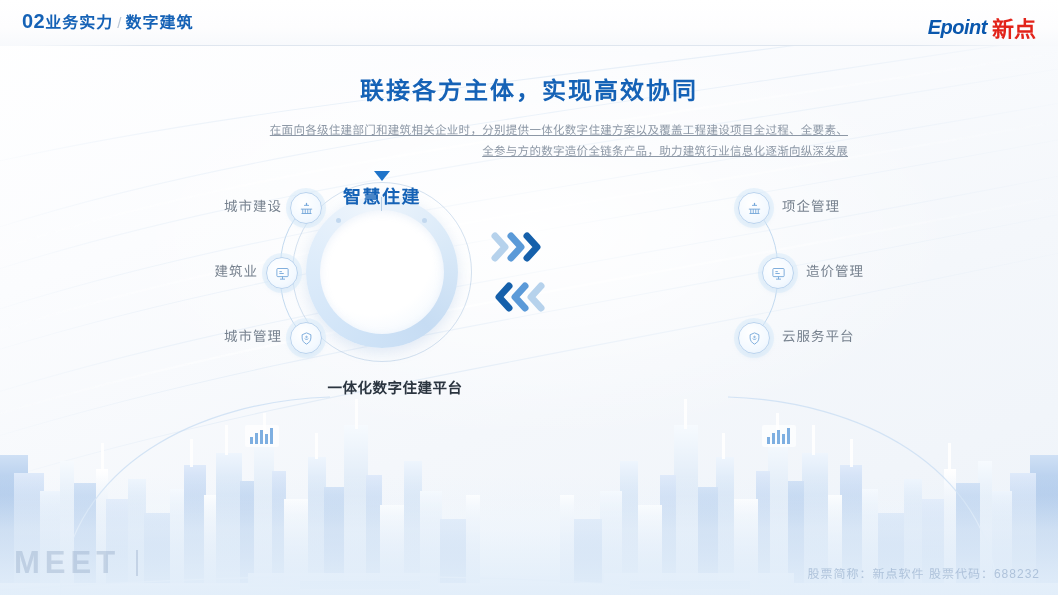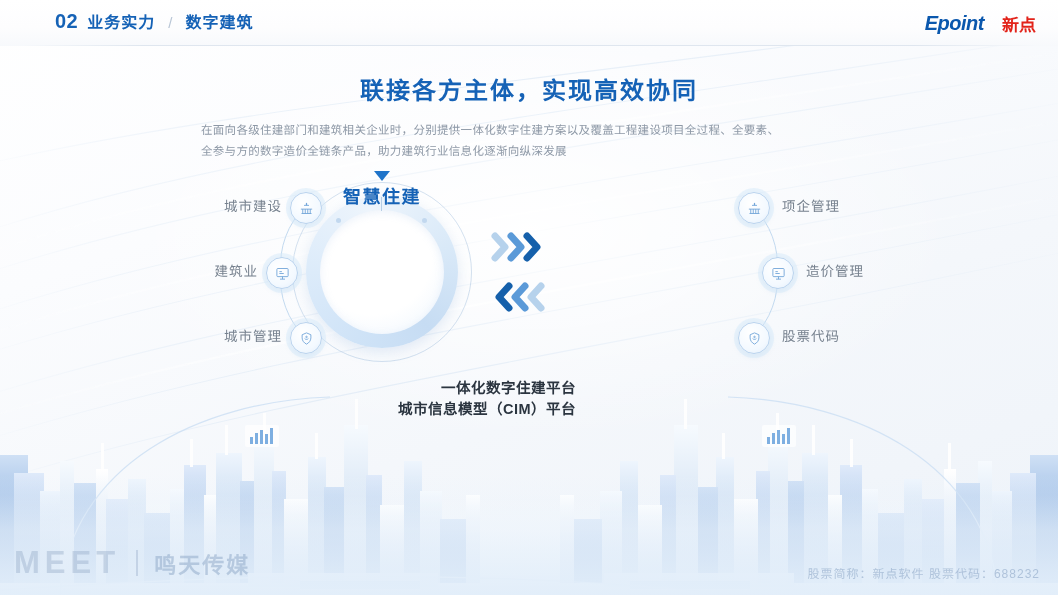--- a/index.html
+++ b/index.html
@@ -23,21 +23,21 @@
   .header{
     position:absolute;left:0;top:0;width:1058px;height:46px;
     background:linear-gradient(180deg,#ffffff 0%,#fdfdfe 60%,#f7f9fc 100%);
     z-index:30;
   }
   .header:after{
     content:"";position:absolute;left:22px;right:22px;bottom:0;height:1px;
     background:linear-gradient(90deg,rgba(220,228,238,0) 0%,#dfe6ef 12%,#dfe6ef 88%,rgba(220,228,238,0) 100%);
   }
   .hdr-left{
-    position:absolute;left:22px;top:9px;display:flex;align-items:baseline;gap:9px;margin-left:33px;
+    position:absolute;left:22px;top:9px;display:flex;align-items:baseline;gap:0;
   }
   .hdr-num{
     font-size:20px;font-weight:bold;color:#1562b6;letter-spacing:.5px;
   }
   .hdr-sec{
     font-size:16px;font-weight:bold;color:#1562b6;letter-spacing:1px;
   }
   .hdr-slash{
     font-size:15px;color:#b9c6d6;margin:0 4px;font-weight:normal;
   }
@@ -45,33 +45,34 @@
     font-size:16px;font-weight:bold;color:#1562b6;letter-spacing:1px;
   }
   .logo{
     position:absolute;right:22px;top:11px;display:flex;align-items:center;gap:2px;
   }
   .logo-en{
     font-size:20px;font-weight:bold;font-style:italic;color:#0a57ad;
     letter-spacing:-.5px;font-family:"Liberation Sans",sans-serif;margin-left:12px;
   }
   .logo-cn{
-    font-size:17px;font-weight:bold;color:#e2231a;letter-spacing:0px;margin-left:16px;
+    font-size:22px;font-weight:bold;color:#e2231a;letter-spacing:0px;margin-left:3px;
   }
 
   
   .title{
     position:absolute;left:0;right:0;top:71px;text-align:center;
     font-size:24px;font-weight:bold;color:#1562b6;letter-spacing:2px;
     z-index:20;
   }
   .subtitle{
-    position:absolute;left:201px;width:638px;top:120px;text-align:left;
+    position:absolute;left:210px;width:638px;top:120px;text-align:right;
     font-size:11.5px;color:#8d98a6;line-height:21px;letter-spacing:.3px;
     z-index:20;
+    text-decoration:underline;
   }
 
   
   .diagram{position:absolute;left:0;top:0;width:1058px;height:595px;z-index:20;}
 
   .group{position:absolute;top:182px;width:300px;height:180px;}
   .group.left{left:190px;}
   .group.right{left:588px;}
 
   .ringwrap{position:absolute;top:0;width:180px;height:180px;}
@@ -144,21 +145,21 @@
   .group.right .n2{left:150px;top:140px;}
   .group.right .l0{left:194px;top:13px;}
   .group.right .l1{left:218px;top:78px;}
   .group.right .l2{left:194px;top:143px;}
 
   
   .connector{position:absolute;left:0;top:0;width:300px;height:180px;pointer-events:none;}
 
   
   .caption{
-    position:absolute;text-align:right;font-size:14.5px;font-weight:bold;
+    position:absolute;text-align:center;font-size:14.5px;font-weight:bold;
     color:#2b3540;line-height:21px;letter-spacing:.5px;z-index:20;
   }
   .caption.left{left:214px;top:378px;width:362px;}
   .caption.right{left:560px;top:378px;width:262px;}
 
   
   .chevrons{position:absolute;left:489px;top:228px;width:70px;height:92px;z-index:20;}
 
   
   .city{
@@ -333,39 +334,38 @@
           <svg width="15" height="15" viewBox="0 0 24 24" fill="none" stroke="#6fa3d8" stroke-width="1.4">
             <path d="M12 3l7 3v5c0 4.5-3 8-7 10-4-2-7-5.5-7-10V6z"></path>
             <path d="M9 12c1.5 2 4.5 2 6 0"></path>
             <circle cx="12" cy="9.5" r="1.2"></circle>
           </svg>
         </span>
       </div>
 
       <span class="node-label l0">项企管理</span>
       <span class="node-label l1">造价管理</span>
-      <span class="node-label l2">股票代码</span>
+      <span class="node-label l2">云服务平台</span>
     </div>
 
     <svg class="chevrons" viewBox="0 0 70 92">
       <g fill="none" stroke-linecap="round" stroke-linejoin="round" stroke-width="7">
         <path d="M6,8 L16,19 L6,30" stroke="#b6d2ec"></path>
         <path d="M22,8 L32,19 L22,30" stroke="#5b9ad8"></path>
         <path d="M38,8 L48,19 L38,30" stroke="#1560ab"></path>
       </g>
       <g fill="none" stroke-linecap="round" stroke-linejoin="round" stroke-width="7">
         <path d="M20,58 L10,69 L20,80" stroke="#1560ab"></path>
         <path d="M36,58 L26,69 L36,80" stroke="#5b9ad8"></path>
         <path d="M52,58 L42,69 L52,80" stroke="#b6d2ec"></path>
       </g>
     </svg>
 
     <div class="caption left">
       <div>一体化数字住建平台</div>
-      <div>城市信息模型（CIM）平台</div>
     </div>
   </div>
 
   <svg class="city" viewBox="0 0 1058 200" preserveAspectRatio="none">
     <defs>
       <linearGradient id="b1" x1="0" y1="0" x2="0" y2="1">
         <stop offset="0%" stop-color="#ffffff"></stop>
           <stop offset="100%" stop-color="#c7d9ef"></stop>
       </linearGradient>
       <linearGradient id="b2" x1="0" y1="0" x2="0" y2="1">
@@ -513,18 +513,17 @@
       <path d="M-10,196 C160,184 420,170 700,196"></path>
     </g>
 
     <rect x="0" y="100" width="1058" height="100" fill="url(#haze)"></rect>
   </svg>
   <div class="ground-glow"></div>
 
   <div class="watermark">
     <span class="wm-en">MEET</span>
     <span class="wm-bar"></span>
-    <span class="wm-cn">鸣天传媒</span>
   </div>
 
   <div class="stockline">股票简称：新点软件  股票代码：688232</div>
 
 </div>
 
 </body></html>

